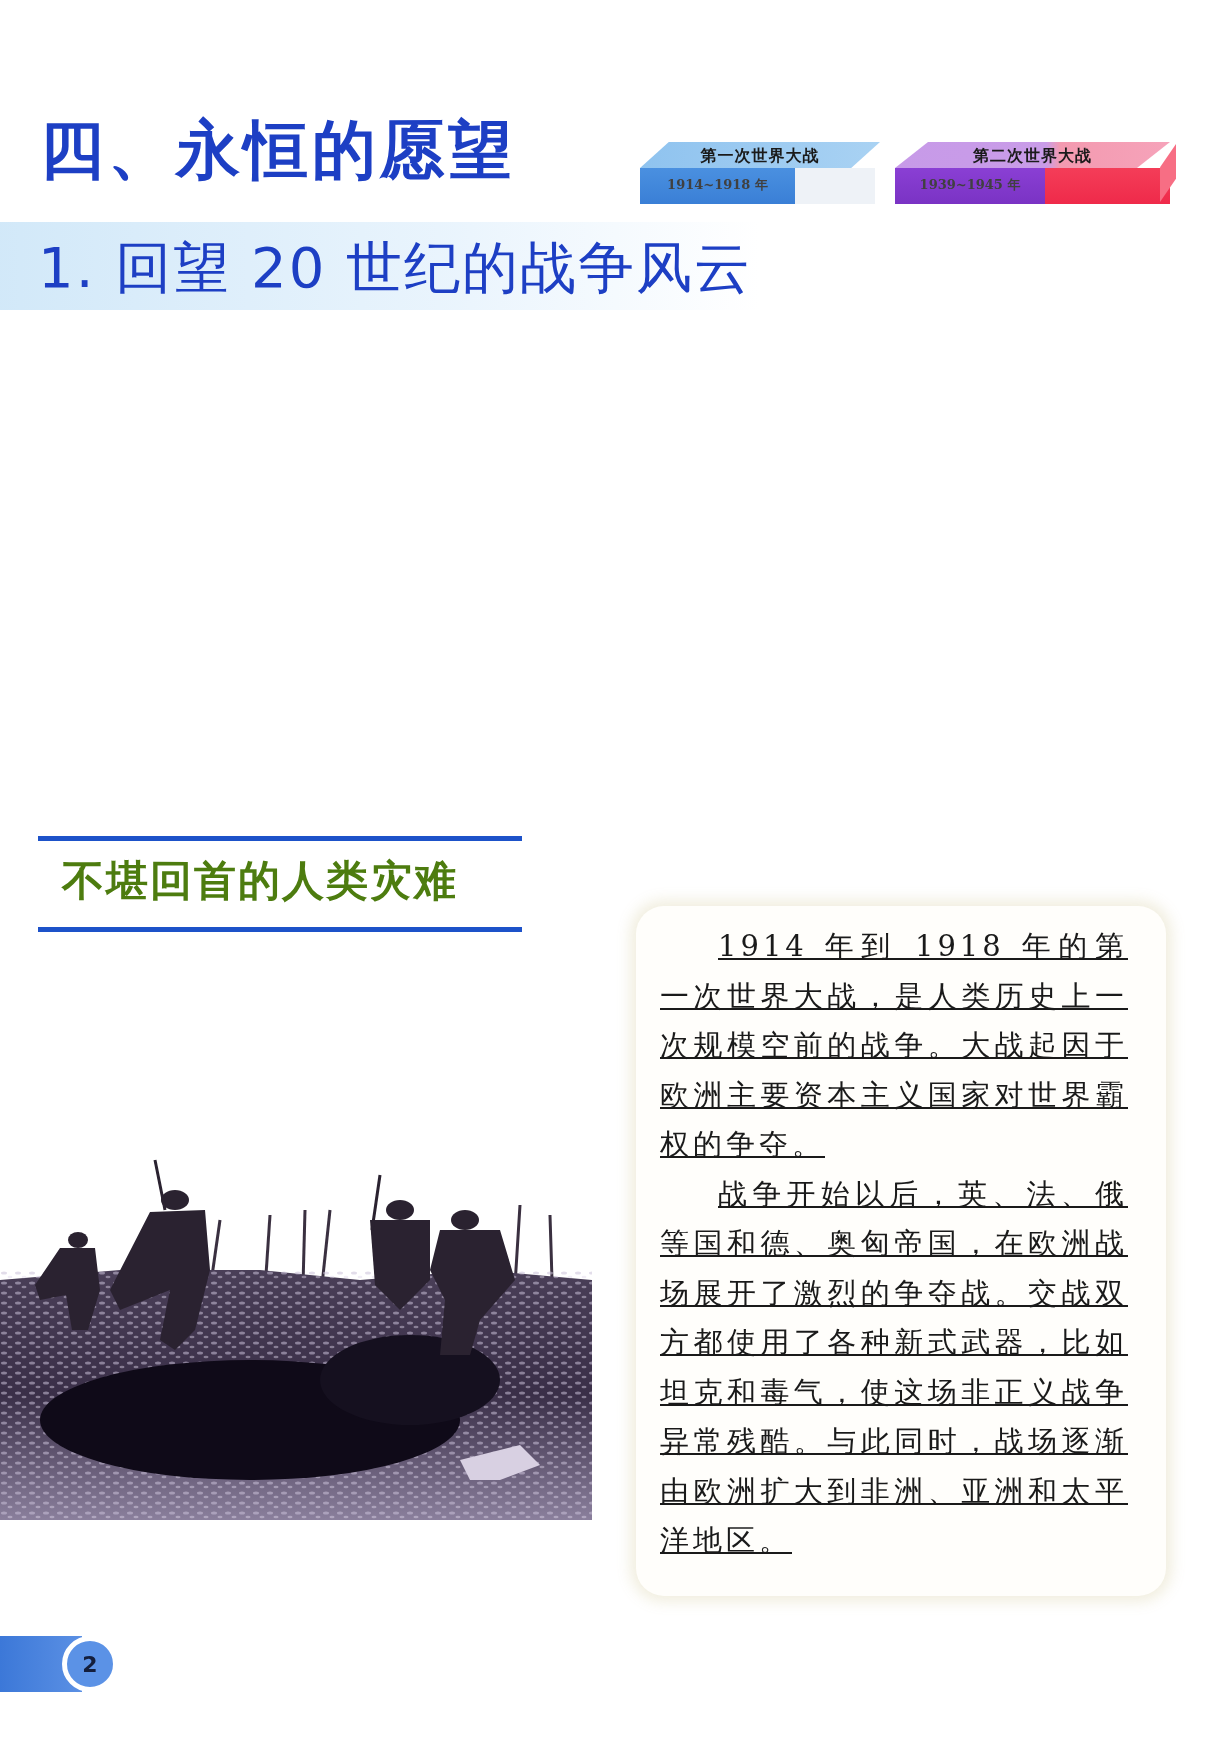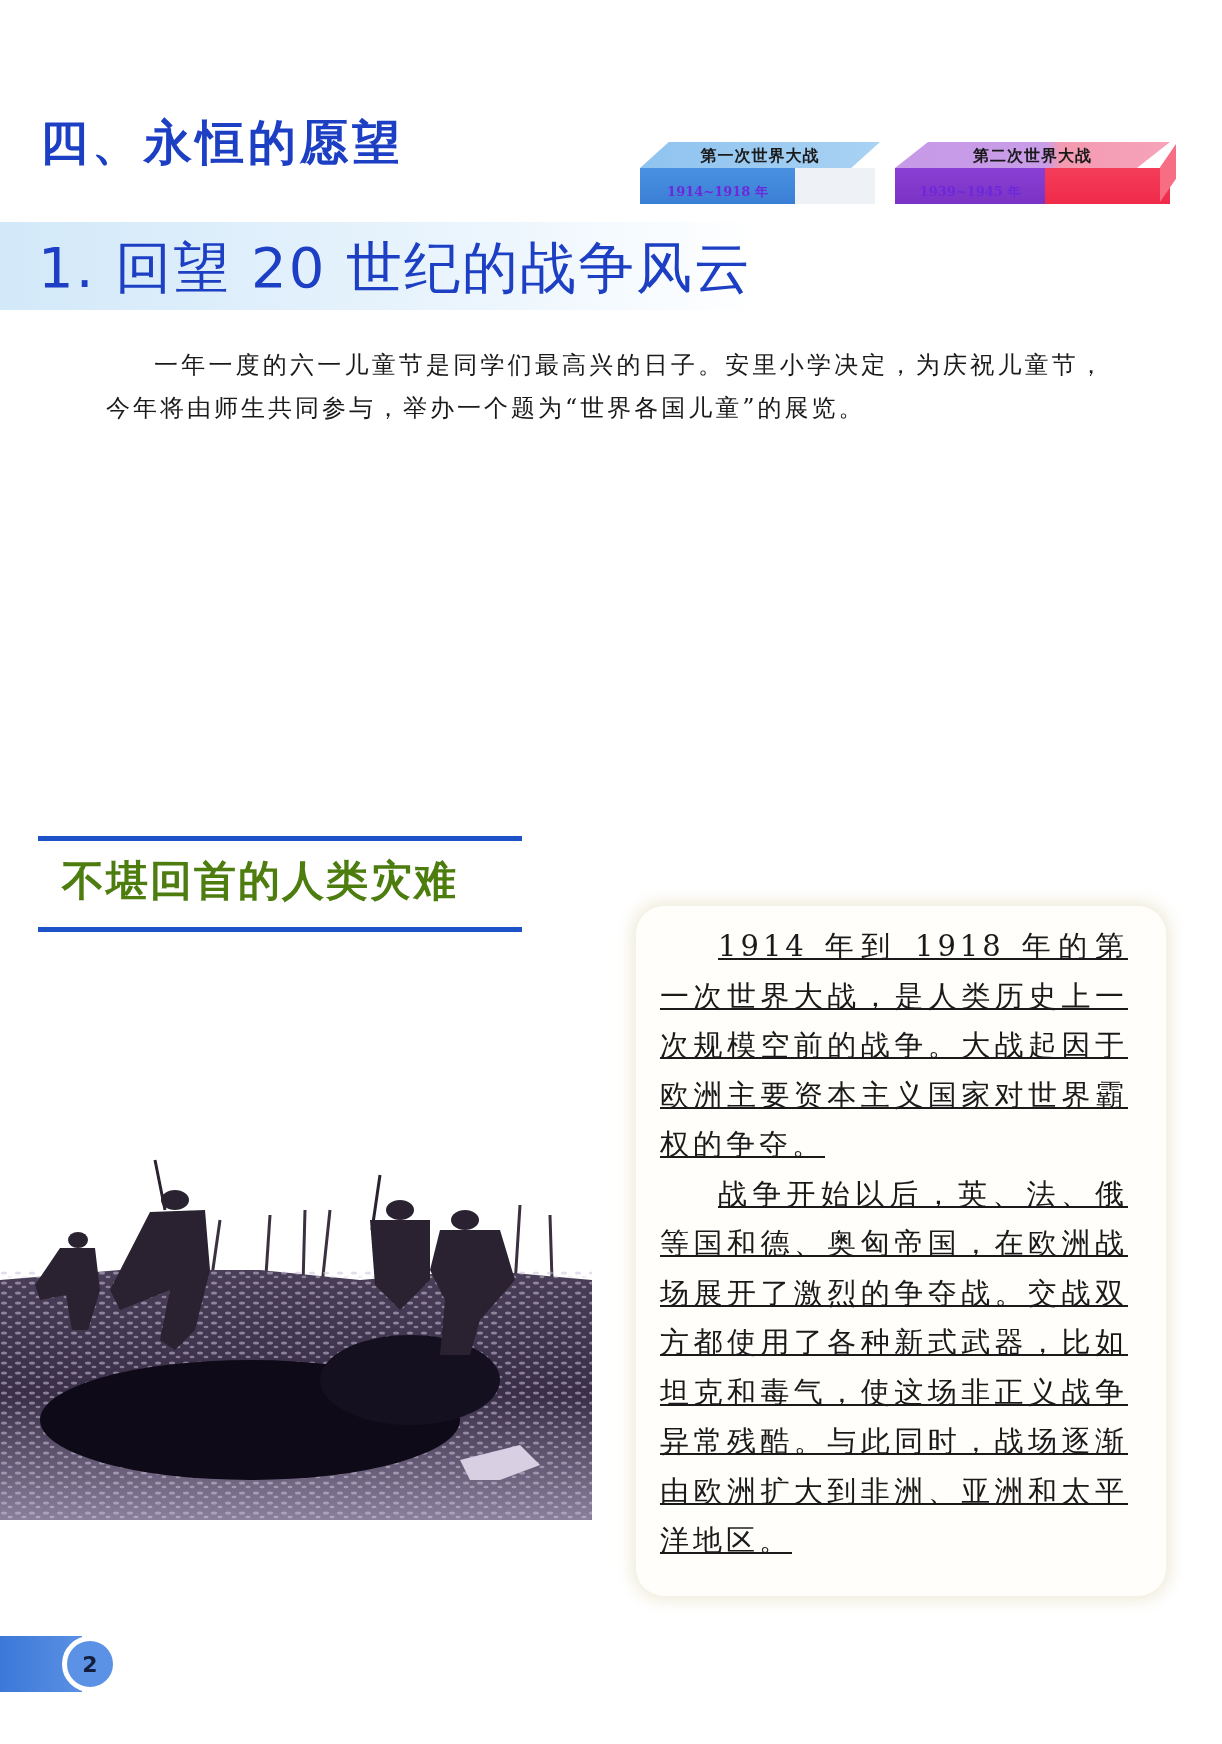--- a/index.html
+++ b/index.html
@@ -2,28 +2,28 @@
 <html><head>
 <meta charset="utf-8">
 <style>
   html, body { margin: 0; padding: 0; background: #ffffff; }
   body { width: 1222px; height: 1744px; position: relative; overflow: hidden;
          font-family: "DejaVu Serif", "Liberation Serif", serif; color: #1a1a1a; }
   .abs { position: absolute; }
 
   
   .chapter-title { left: 40px; top: 118px; font-family: "DejaVu Sans", "Liberation Sans", sans-serif;
-    font-weight: bold; font-size: 48px; letter-spacing: 4px; color: #1d3fc4; line-height: 1; white-space: nowrap; }
+    font-weight: bold; font-size: 64px; letter-spacing: 4px; color: #1d3fc4; line-height: 1; white-space: nowrap; }
 
   
   .tl-block { height: 64px; }
   .tl-top { position: absolute; left: 0; top: 0; height: 26px; clip-path: polygon(12% 0, 100% 0, 88% 100%, 0 100%); }
   .tl-front { position: absolute; left: 0; top: 26px; height: 36px; }
   .tl-label { position: absolute; top: 4px; left: 0; right: 0; text-align: center; font-size: 16px; font-weight: bold; color: #1a1a1a; letter-spacing: 1px; }
-  .tl-years { position: absolute; top: 34px; left: 0; text-align: center; font-size: 13px; font-weight: bold; color: #6d28d9; margin-top: 7px; }
+  .tl-years { position: absolute; top: 34px; left: 0; text-align: center; font-size: 13px; font-weight: bold; color: #404040; }
 
   .ww1 { left: 640px; top: 142px; width: 240px; }
   .ww1 .tl-top { width: 240px; background: linear-gradient(90deg,#8fc3ef,#a9d2f3); }
   .ww1 .tl-front.a { width: 155px; background: linear-gradient(180deg,#4a90e0,#3a7fd6); }
   .ww1 .tl-front.b { left: 155px; width: 80px; background: #eef2f7; }
   .ww1 .tl-years { width: 155px; }
 
   .ww2 { left: 895px; top: 142px; width: 285px; }
   .ww2 .tl-top { width: 275px; background: linear-gradient(90deg,#c79ae8 0%,#c99ce8 55%,#f39ab0 60%,#f6a3ba 100%); }
   .ww2 .tl-front.a { width: 150px; background: linear-gradient(180deg,#8a3fd4,#7a33c4); }
@@ -83,21 +83,20 @@
   <div class="tl-front a"></div>
   <div class="tl-front b"></div>
   <div class="tl-side"></div>
   <div class="tl-years">1939~1945 年</div>
 </div>
 
 <div class="abs section-band"></div>
 <div class="abs section-title">1. 回望 20 世纪的战争风云</div>
 
 <div class="abs intro">
-  <p>一年一度的六一儿童节是同学们最高兴的日子。安里小学决定，为庆祝儿童节，今年将由师生共同参与，举办一个题为“世界各国儿童”的展览。</p>
 </div>
 
 <div class="abs sub-rule" style="top:836px"></div>
 <div class="abs sub-title">不堪回首的人类灾难</div>
 <div class="abs sub-rule" style="top:927px"></div>
 
 <div class="abs photo">
   <svg width="592" height="400" viewBox="0 0 592 400" xmlns="http://www.w3.org/2000/svg">
     <defs>
       <linearGradient id="ground" x1="0" y1="0" x2="0" y2="1">

